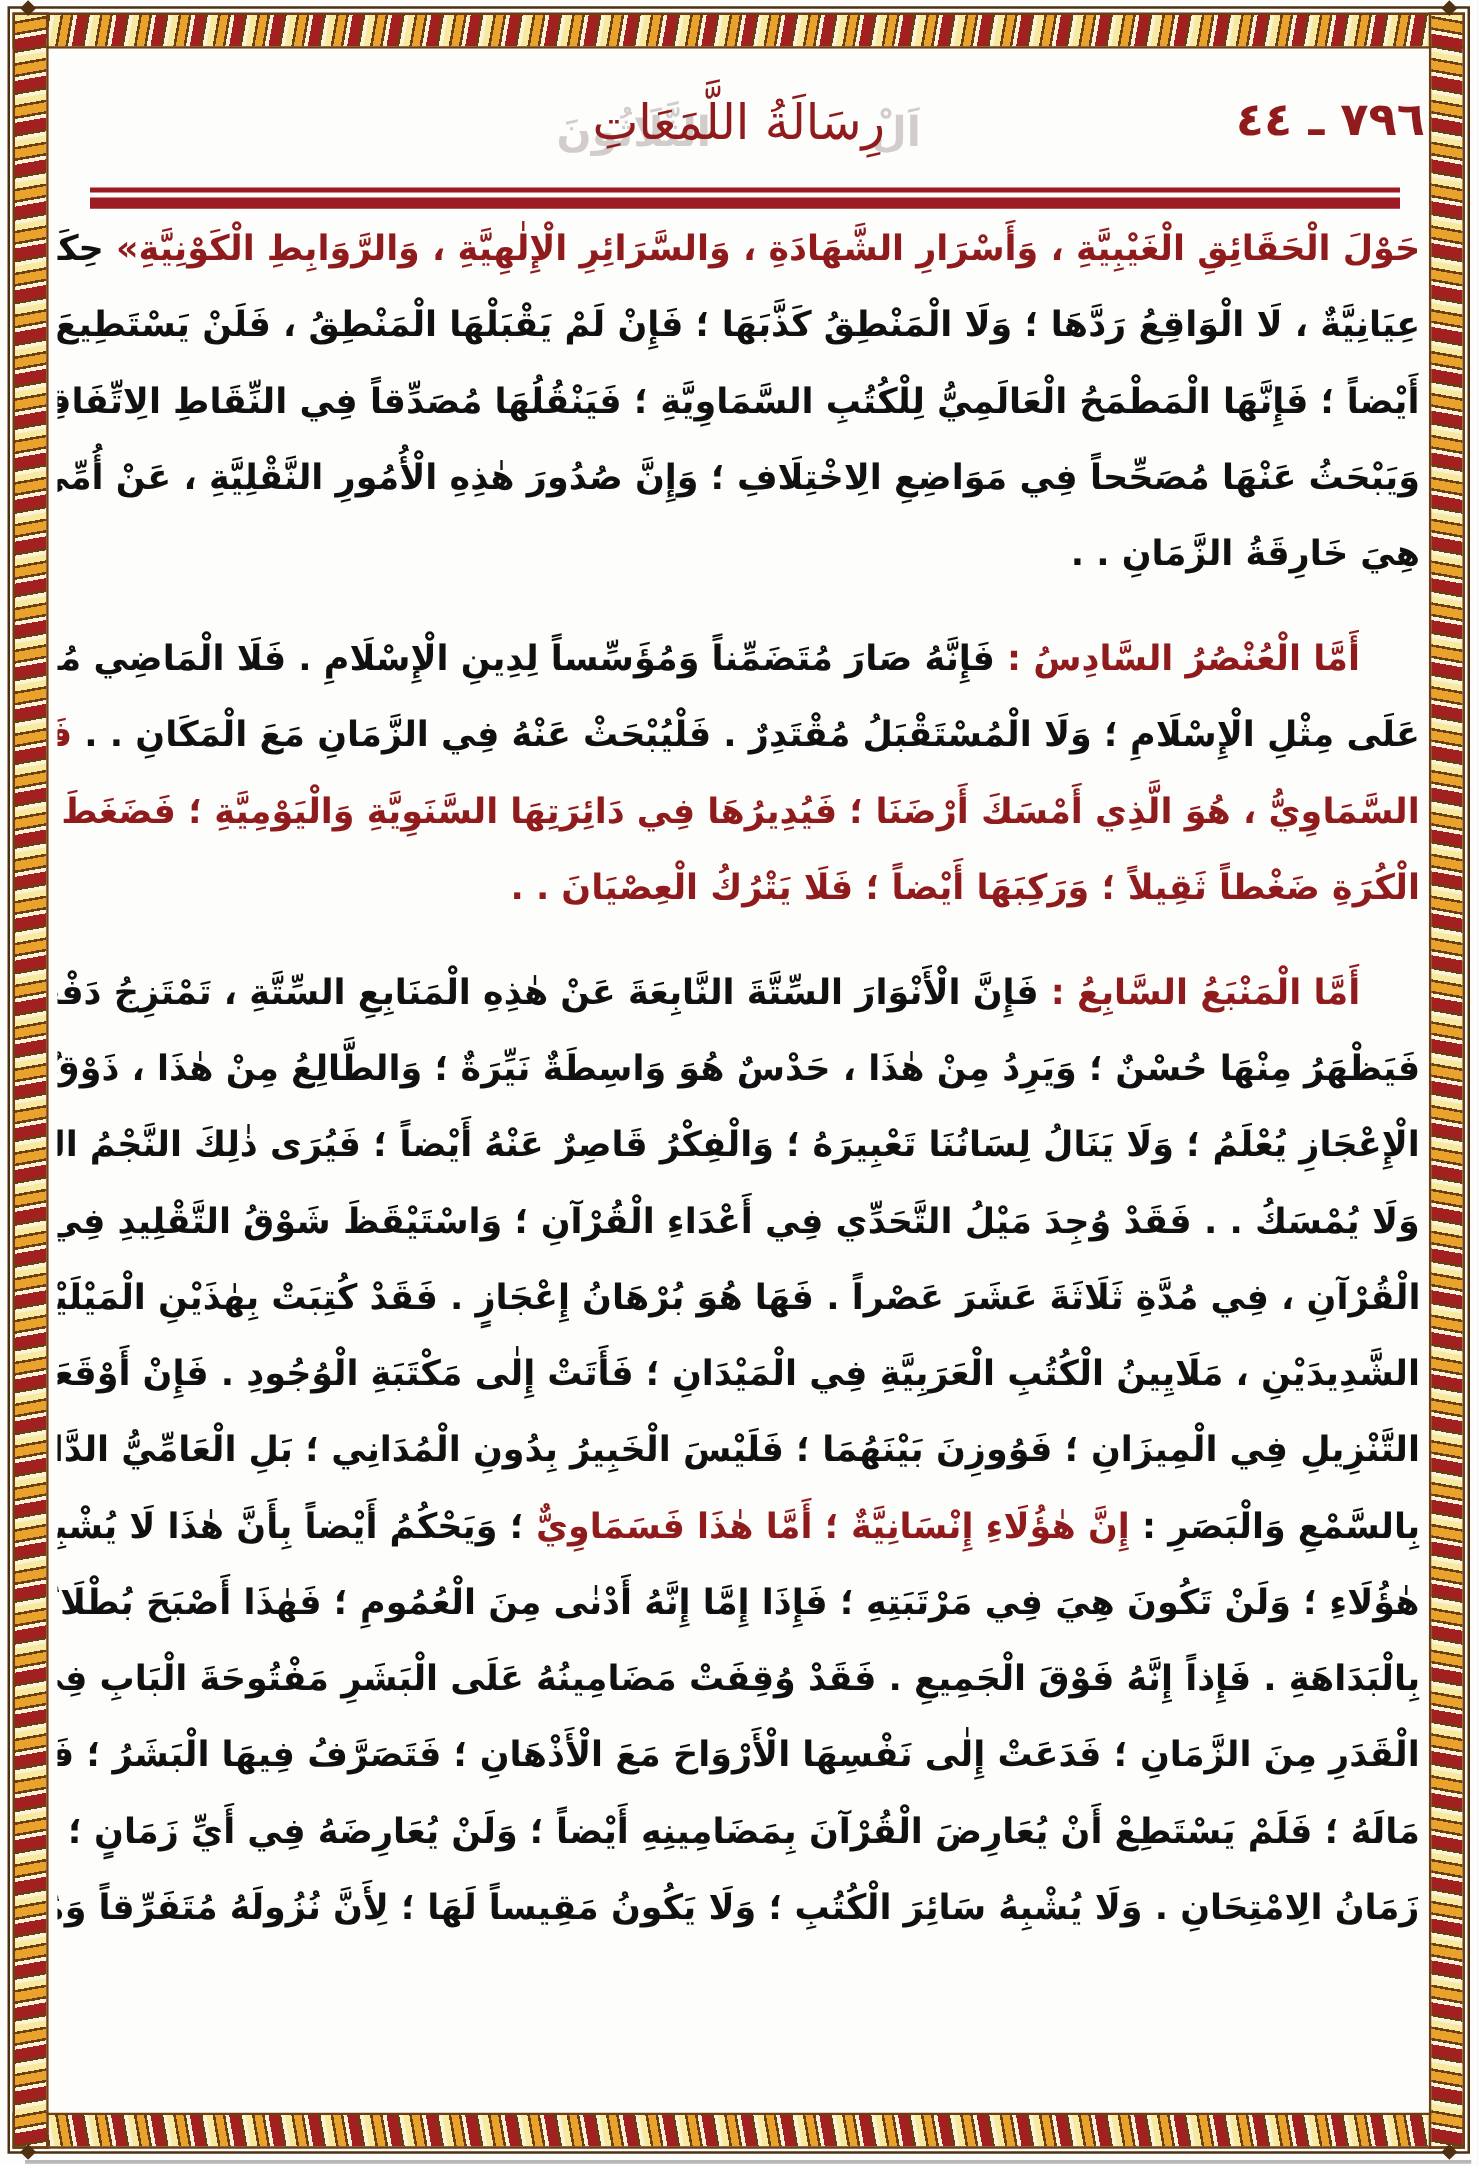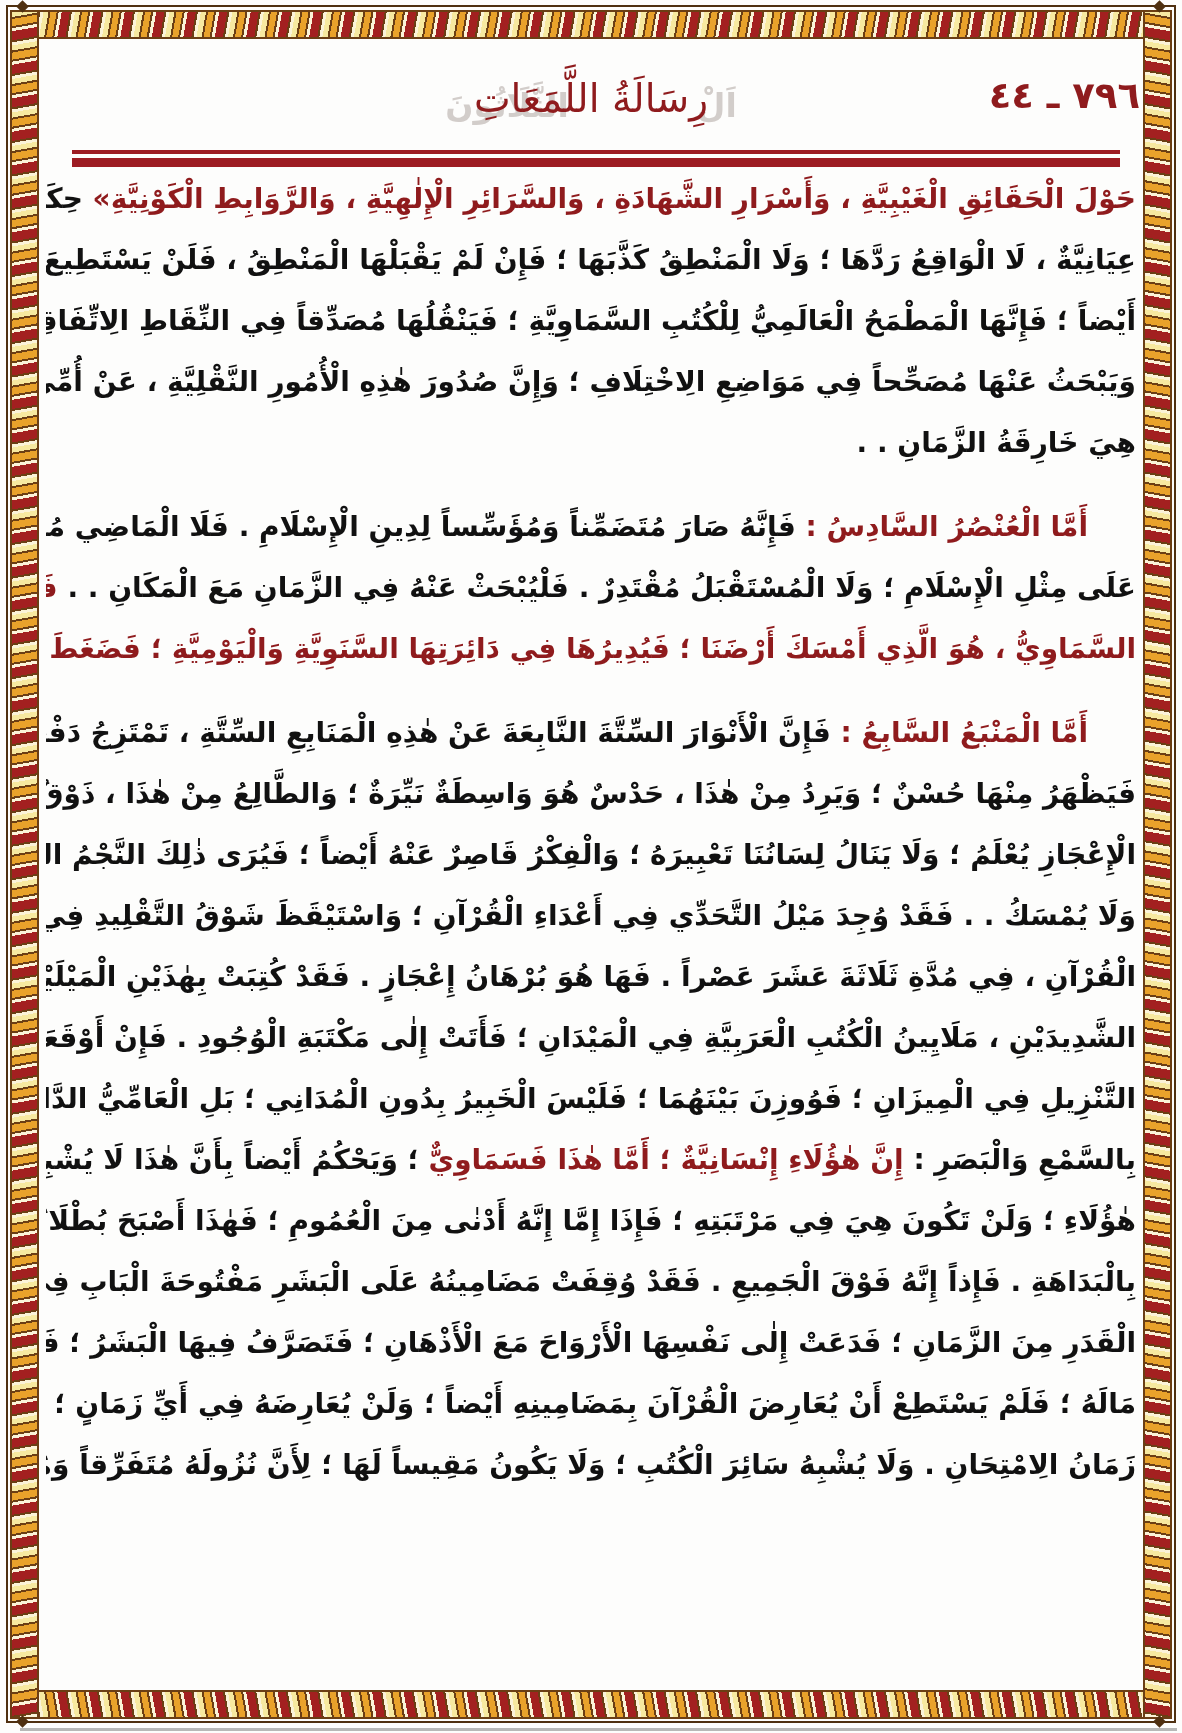--- a/index.html
+++ b/index.html
@@ -99,20 +99,21 @@
         <div class="t-line"><span class="seg-red">حَوْلَ الْحَقَائِقِ الْغَيْبِيَّةِ ، وَأَسْرَارِ الشَّهَادَةِ ، وَالسَّرَائِرِ الْإِلٰهِيَّةِ ، وَالرَّوَابِطِ الْكَوْنِيَّةِ»</span><span class="seg-black"> حِكَايَاتٌ</span></div>
         <div class="t-line"><span class="seg-black">عِيَانِيَّةٌ ، لَا الْوَاقِعُ رَدَّهَا ؛ وَلَا الْمَنْطِقُ كَذَّبَهَا ؛ فَإِنْ لَمْ يَقْبَلْهَا الْمَنْطِقُ ، فَلَنْ يَسْتَطِيعَ أَنْ يَرُدَّهَا</span></div>
         <div class="t-line"><span class="seg-black">أَيْضاً ؛ فَإِنَّهَا الْمَطْمَحُ الْعَالَمِيُّ لِلْكُتُبِ السَّمَاوِيَّةِ ؛ فَيَنْقُلُهَا مُصَدِّقاً فِي النِّقَاطِ الِاتِّفَاقِيَّةِ ؛</span></div>
         <div class="t-line"><span class="seg-black">وَيَبْحَثُ عَنْهَا مُصَحِّحاً فِي مَوَاضِعِ الِاخْتِلَافِ ؛ وَإِنَّ صُدُورَ هٰذِهِ الْأُمُورِ النَّقْلِيَّةِ ، عَنْ أُمِّيٍّ ،</span></div>
         <div class="t-line start"><span class="seg-black">هِيَ خَارِقَةُ الزَّمَانِ . .</span></div>
       </div>
       <div class="paragraph">
         <div class="t-line indent"><span class="seg-red">أَمَّا الْعُنْصُرُ السَّادِسُ : </span><span class="seg-black">فَإِنَّهُ صَارَ مُتَضَمِّناً وَمُؤَسِّساً لِدِينِ الْإِسْلَامِ . فَلَا الْمَاضِي مُقْتَدِرٌ</span></div>
         <div class="t-line"><span class="seg-black">عَلَى مِثْلِ الْإِسْلَامِ ؛ وَلَا الْمُسْتَقْبَلُ مُقْتَدِرٌ . فَلْيُبْحَثْ عَنْهُ فِي الزَّمَانِ مَعَ الْمَكَانِ . . </span><span class="seg-red">فَهٰذَا الْخَيْطُ</span></div>
         <div class="t-line"><span class="seg-red">السَّمَاوِيُّ ، هُوَ الَّذِي أَمْسَكَ أَرْضَنَا ؛ فَيُدِيرُهَا فِي دَائِرَتِهَا السَّنَوِيَّةِ وَالْيَوْمِيَّةِ ؛ فَضَغَطَ عَلَى</span></div>
+        <div class="t-line start"><span class="seg-red">الْكُرَةِ ضَغْطاً ثَقِيلاً ؛ وَرَكِبَهَا أَيْضاً ؛ فَلَا يَتْرُكُ الْعِصْيَانَ . .</span></div>
       </div>
       <div class="paragraph">
         <div class="t-line indent"><span class="seg-red">أَمَّا الْمَنْبَعُ السَّابِعُ : </span><span class="seg-black">فَإِنَّ الْأَنْوَارَ السِّتَّةَ النَّابِعَةَ عَنْ هٰذِهِ الْمَنَابِعِ السِّتَّةِ ، تَمْتَزِجُ دَفْعَةً ؛</span></div>
         <div class="t-line"><span class="seg-black">فَيَظْهَرُ مِنْهَا حُسْنٌ ؛ وَيَرِدُ مِنْ هٰذَا ، حَدْسٌ هُوَ وَاسِطَةٌ نَيِّرَةٌ ؛ وَالطَّالِعُ مِنْ هٰذَا ، ذَوْقٌ ؛ فَذَوْقُ</span></div>
         <div class="t-line"><span class="seg-black">الْإِعْجَازِ يُعْلَمُ ؛ وَلَا يَنَالُ لِسَانُنَا تَعْبِيرَهُ ؛ وَالْفِكْرُ قَاصِرٌ عَنْهُ أَيْضاً ؛ فَيُرَى ذٰلِكَ النَّجْمُ السَّمَاوِيُّ ؛</span></div>
         <div class="t-line"><span class="seg-black">وَلَا يُمْسَكُ . . فَقَدْ وُجِدَ مَيْلُ التَّحَدِّي فِي أَعْدَاءِ الْقُرْآنِ ؛ وَاسْتَيْقَظَ شَوْقُ التَّقْلِيدِ فِي أَحْبَابِ</span></div>
         <div class="t-line"><span class="seg-black">الْقُرْآنِ ، فِي مُدَّةِ ثَلَاثَةَ عَشَرَ عَصْراً . فَهَا هُوَ بُرْهَانُ إِعْجَازٍ . فَقَدْ كُتِبَتْ بِهٰذَيْنِ الْمَيْلَيْنِ</span></div>
         <div class="t-line"><span class="seg-black">الشَّدِيدَيْنِ ، مَلَايِينُ الْكُتُبِ الْعَرَبِيَّةِ فِي الْمَيْدَانِ ؛ فَأَتَتْ إِلٰى مَكْتَبَةِ الْوُجُودِ . فَإِنْ أَوْقَعَهَا مَعَ</span></div>
         <div class="t-line"><span class="seg-black">التَّنْزِيلِ فِي الْمِيزَانِ ؛ فَوُوزِنَ بَيْنَهُمَا ؛ فَلَيْسَ الْخَبِيرُ بِدُونِ الْمُدَانِي ؛ بَلِ الْعَامِّيُّ الدَّانِي سَيَقُولُ</span></div>
         <div class="t-line"><span class="seg-black">بِالسَّمْعِ وَالْبَصَرِ : </span><span class="seg-red">إِنَّ هٰؤُلَاءِ إِنْسَانِيَّةٌ ؛ أَمَّا هٰذَا فَسَمَاوِيٌّ</span><span class="seg-black"> ؛ وَيَحْكُمُ أَيْضاً بِأَنَّ هٰذَا لَا يُشْبِهُ</span></div>

